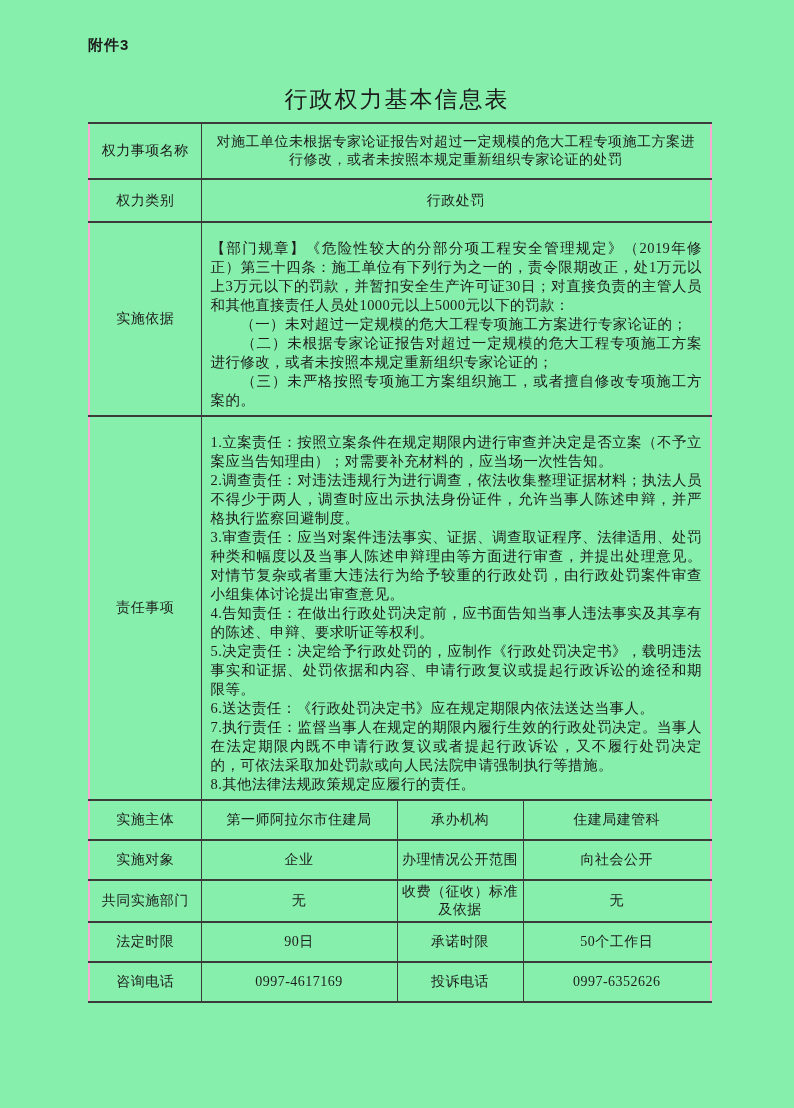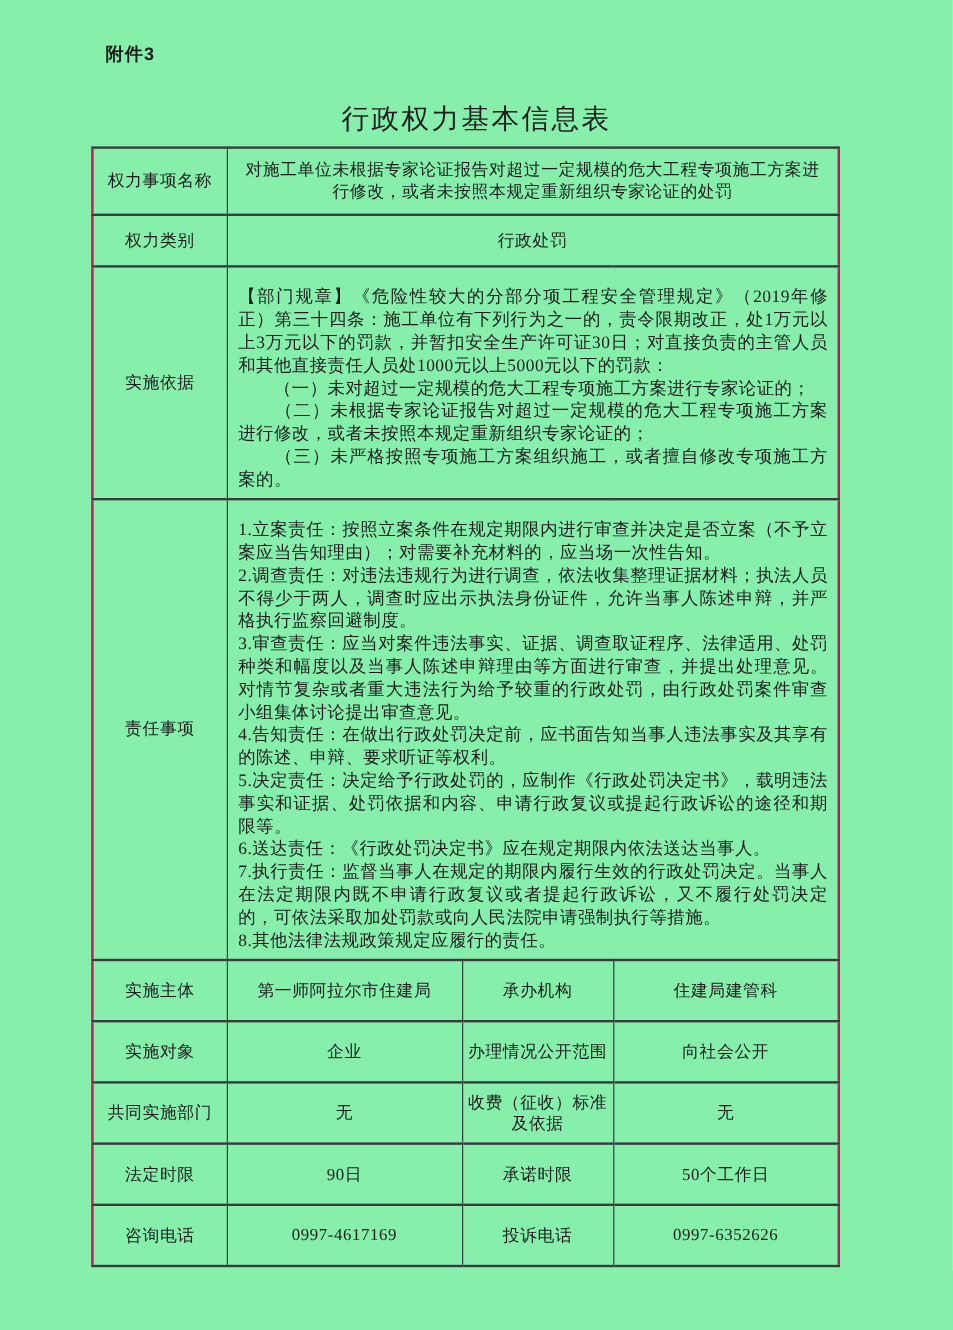--- a/index.html
+++ b/index.html
@@ -28,26 +28,26 @@
     top: 84px;
     width: 794px;
     text-align: center;
     font-size: 23px;
     font-weight: normal;
     letter-spacing: 2px;
   }
 
   table.info-table {
     position: absolute;
-    left: 76px;
+    left: 88px;
     top: 122px;
     width: 622px;
     border-collapse: collapse;
     table-layout: fixed;
-    border: 2px solid #be185d;
+    border: 2px solid #f9a8d4;
   }
   .info-table td {
     border-left: 1.5px solid #3b3b3b;
     border-right: 1.5px solid #3b3b3b;
     border-top: 2px solid #3b3b3b;
     border-bottom: 2px solid #3b3b3b;
     font-size: 14px;
     vertical-align: middle;
   }
   .info-table td.label {
@@ -65,21 +65,21 @@
     padding: 16px 8px 5px 9px;
     font-size: 14.5px;
     line-height: 19px;
     letter-spacing: 0.4px;
   }
   .info-table td.value-text p { margin: 0; text-align: justify; }
 
   
   tr.r-name  td { height: 56px; }
   tr.r-cat   td { height: 43px; }
-  tr.r-short td { height: 51px; }
+  tr.r-short td { height: 40px; }
   tr.r-note  td { height: 50px; }
 </style>
 </head>
 <body>
 
 <div class="page">
 
   <div class="attachment">附件3</div>
 
   <div class="doc-title">行政权力基本信息表</div>

